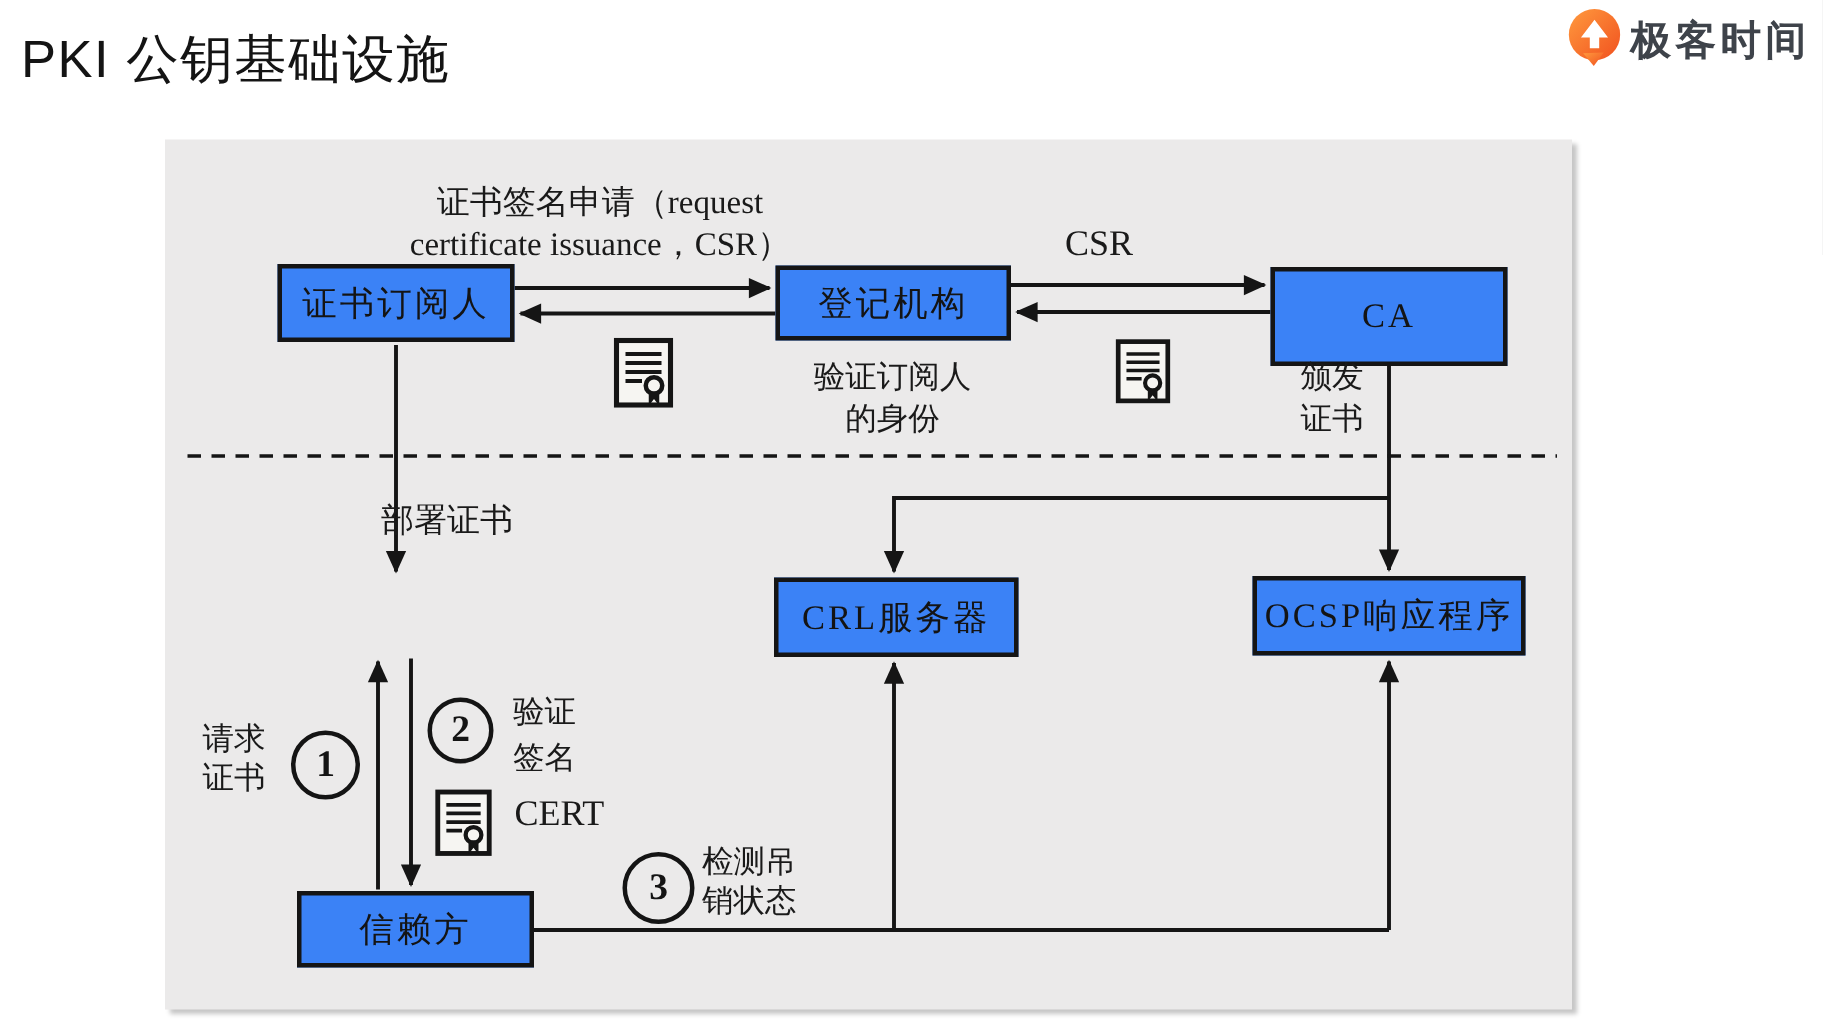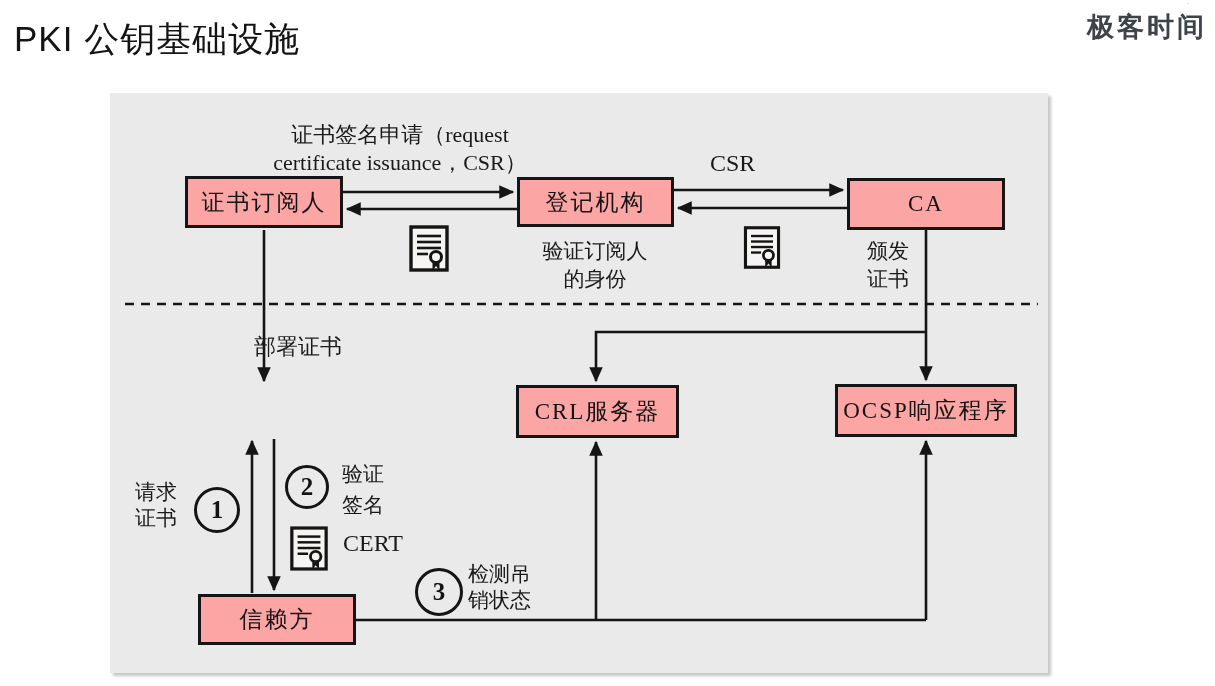--- a/index.html
+++ b/index.html
@@ -8,35 +8,35 @@
     font-family:"Liberation Sans",sans-serif;
   }
   
   .page-title{
     position:absolute;left:14px;top:16px;margin:0;
     font-size:35px;font-weight:300;color:#141414;letter-spacing:1px;
     font-family:"Liberation Sans","DejaVu Sans",sans-serif;
   }
   .brand{
     position:absolute;right:8px;top:3px;height:42px;
-    display:flex;align-items:flex-end;gap:5px;flex-direction:column;
+    display:flex;align-items:flex-end;gap:5px;
   }
   .brand-name{
     font-size:27px;font-weight:700;color:#3e434a;letter-spacing:3px;
     font-family:"Liberation Sans",sans-serif;
   }
   
   .panel{
     position:absolute;left:110px;top:93px;width:938px;height:580px;
     background:#ebeaea;box-shadow:3px 3px 3px #c6c6c6;
   }
   .wires{position:absolute;left:0;top:0;width:938px;height:580px;}
   .node{
     position:absolute;box-sizing:border-box;
-    background:#fca5a5;border:3px solid #151515;
+    background:#3b82f6;border:3px solid #151515;
     display:flex;align-items:center;justify-content:center;
     font-family:"Liberation Serif","DejaVu Serif",serif;
     font-size:23px;color:#141414;letter-spacing:2px;white-space:nowrap;
   }
   .lbl{
     position:absolute;color:#1a1a1a;white-space:nowrap;
     font-family:"Liberation Serif","DejaVu Serif",serif;
     font-size:21px;line-height:28px;
   }
   .lbl.center{text-align:center;}
@@ -88,21 +88,21 @@
       <path d="M164 346 V497" marker-end="url(#ah)"></path>
       <path d="M234 527 H816"></path>
       <path d="M486 527 V349" marker-end="url(#ah)"></path>
       <path d="M816 527 V348" marker-end="url(#ah)"></path>
       <path d="M15 211 H928" stroke-width="2.4" stroke-dasharray="9 7"></path>
     </g>
   </svg>
 
   <div class="node" style="left:75px;top:83px;width:158px;height:52px;">证书订阅人</div>
   <div class="node" style="left:407px;top:84px;width:157px;height:50px;">登记机构</div>
-  <div class="node" style="left:737px;top:85px;width:158px;height:52px;">CA</div>
+  <div class="node" style="left:737px;top:85px;width:158px;height:66px;">CA</div>
   <div class="node" style="left:725px;top:291px;width:182px;height:53px;">OCSP响应程序</div>
   <div class="node" style="left:406px;top:292px;width:163px;height:53px;">CRL服务器</div>
   <div class="node" style="left:76px;top:501px;width:158px;height:51px;margin-left:12px;">信赖方</div>
 
   <div class="lbl center" style="left:155px;top:28px;width:270px;font-size:22px;">
     <span>证书签名申请（request</span><br>
     <span>certificate issuance，CSR）</span>
   </div>
 
   <div class="lbl" style="left:600px;top:56px;font-size:24px;">CSR</div>

